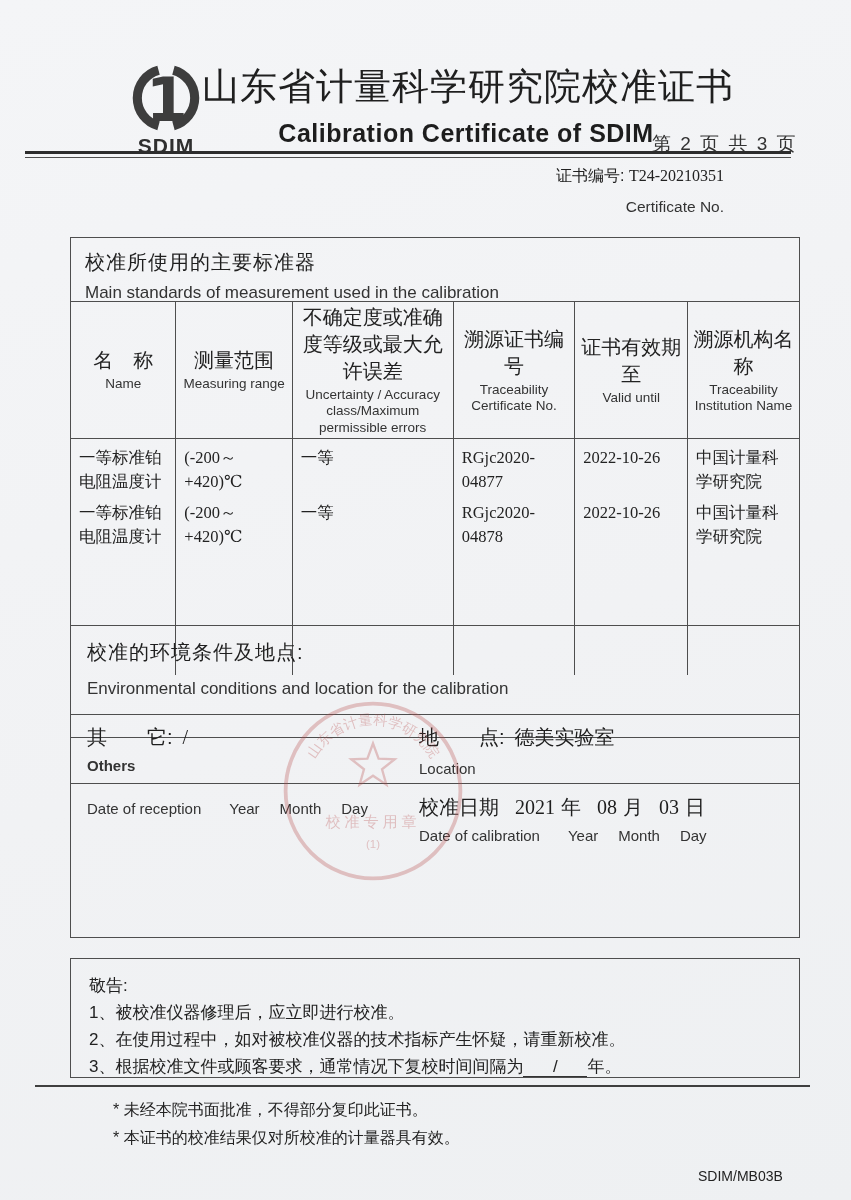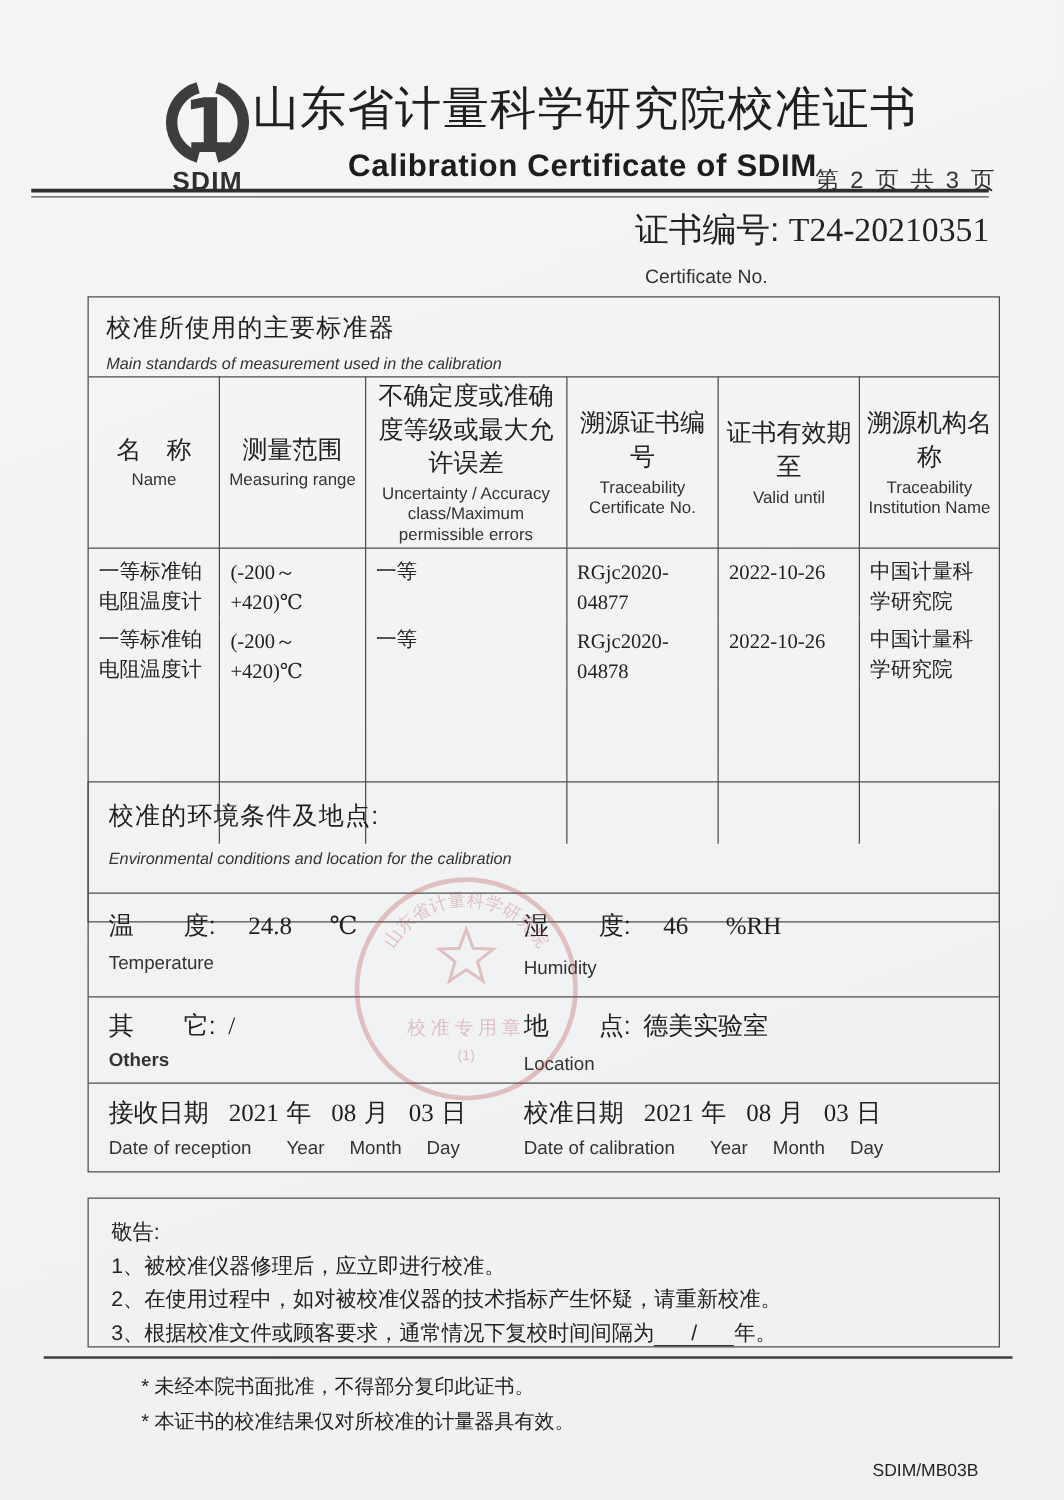--- a/index.html
+++ b/index.html
@@ -24,33 +24,33 @@
     font-family:"Liberation Serif","DejaVu Serif",serif;
     font-size:37px;font-weight:normal;letter-spacing:1px;color:#1f1f1f;white-space:nowrap;
   }
   .title-en{font-size:25px;font-weight:bold;color:#1d1d1d;margin-top:7px;letter-spacing:0.5px;}
   .page-info{position:absolute;left:652px;top:131px;font-size:19px;letter-spacing:2px;color:#333;}
   .rule-double{
     position:absolute;left:25px;top:151px;width:766px;height:3px;
     border-top:3px solid #2d2d2d;border-bottom:1px solid #4d4d4d;
   }
   .certno{position:absolute;left:508px;top:166px;}
-  .certno-line{font-size:27px;color:#222;}
+  .certno-line{font-size:16px;color:#222;margin-left:48px;}
   .certno-line .num{font-family:"Liberation Serif","DejaVu Serif",serif;}
-  .certno-caption{font-size:15.5px;color:#333;margin-top:11px;padding-left:8px;}
+  .certno-caption{font-size:15.5px;color:#333;margin-top:11px;padding-left:8px;text-align:right;}
 
   
   .box{position:absolute;left:70px;width:730px;box-sizing:border-box;border:1px solid #4e4e4e;background:rgba(255,255,255,0.0);}
   .box-a{top:237px;height:501px;}
   .box-b{top:625px;height:313px;}
   .box-c{top:938px;height:120px;margin-top:20px;}
 
   .sec-head{height:63px;box-sizing:border-box;padding:11px 14px 0;}
   .sec-title-cn{font-size:20px;color:#1f1f1f;letter-spacing:1px;}
-  .sec-title-en{font-size:13px;color:#333;margin-top:7px;font-style:italic;}
+  .sec-title-en{font-size:17px;color:#333;margin-top:7px;}
 
   
   table.std{width:100%;border-collapse:collapse;table-layout:fixed;}
   table.std th,table.std td{box-sizing:border-box;}
   table.std th{
     border:1px solid #4e4e4e;height:95px;vertical-align:middle;text-align:center;
     font-weight:normal;padding:2px 3px;
   }
   table.std th:first-child{border-left:none;}
   table.std th:last-child{border-right:none;}
@@ -203,55 +203,38 @@
       </tbody>
     </table>
   </section>
 
   <section class="box box-b">
     <div class="env-head">
       <div class="sec-title-cn">校准的环境条件及地点:</div>
       <div class="sec-title-en" style="margin-top:13px;">Environmental conditions and location for the calibration</div>
     </div>
 
-    <div class="env-row row-th">
-      <div class="env-cell env-left">
-        <div class="cn-line">
-          <span>温　　度:</span><span class="env-value">24.8</span><span class="env-unit">℃</span>
-        </div>
-        <div class="en-line">Temperature</div>
-      </div>
-      <div class="env-cell env-right">
-        <div class="cn-line">
-          <span>湿　　度:</span><span class="env-value">46</span><span class="env-unit">%RH</span>
-        </div>
-        <div class="en-line" style="margin-top:12px;">Humidity</div>
-      </div>
-    </div>
 
     <div class="env-row row-ol">
       <div class="env-cell env-left" style="padding-top:9px;">
         <div class="cn-line">
           <span>其　　它:</span><span class="env-value" style="margin-left:10px;">/</span>
         </div>
         <div class="en-line" style="margin-top:6px;font-weight:bold;">Others</div>
       </div>
       <div class="env-cell env-right" style="padding-top:9px;">
         <div class="cn-line">
           <span>地　　点:</span><span class="env-value cn-val">德美实验室</span>
         </div>
         <div class="en-line" style="margin-top:9px;">Location</div>
       </div>
     </div>
 
     <div class="env-row row-dates">
       <div class="env-cell env-left" style="padding-top:10px;">
-        <div class="cn-line date-cn">
-          <span>接收日期</span><span class="num">2021</span><span>年</span><span class="num">08</span><span>月</span><span class="num">03</span><span>日</span>
-        </div>
         <div class="en-line date-en" style="margin-top:6px;">
           <span class="lbl">Date of reception</span><span class="u">Year</span><span class="u">Month</span><span class="u">Day</span>
         </div>
       </div>
       <div class="env-cell env-right" style="padding-top:10px;">
         <div class="cn-line date-cn">
           <span>校准日期</span><span class="num">2021</span><span>年</span><span class="num">08</span><span>月</span><span class="num">03</span><span>日</span>
         </div>
         <div class="en-line date-en" style="margin-top:6px;">
           <span class="lbl">Date of calibration</span><span class="u">Year</span><span class="u">Month</span><span class="u">Day</span>

